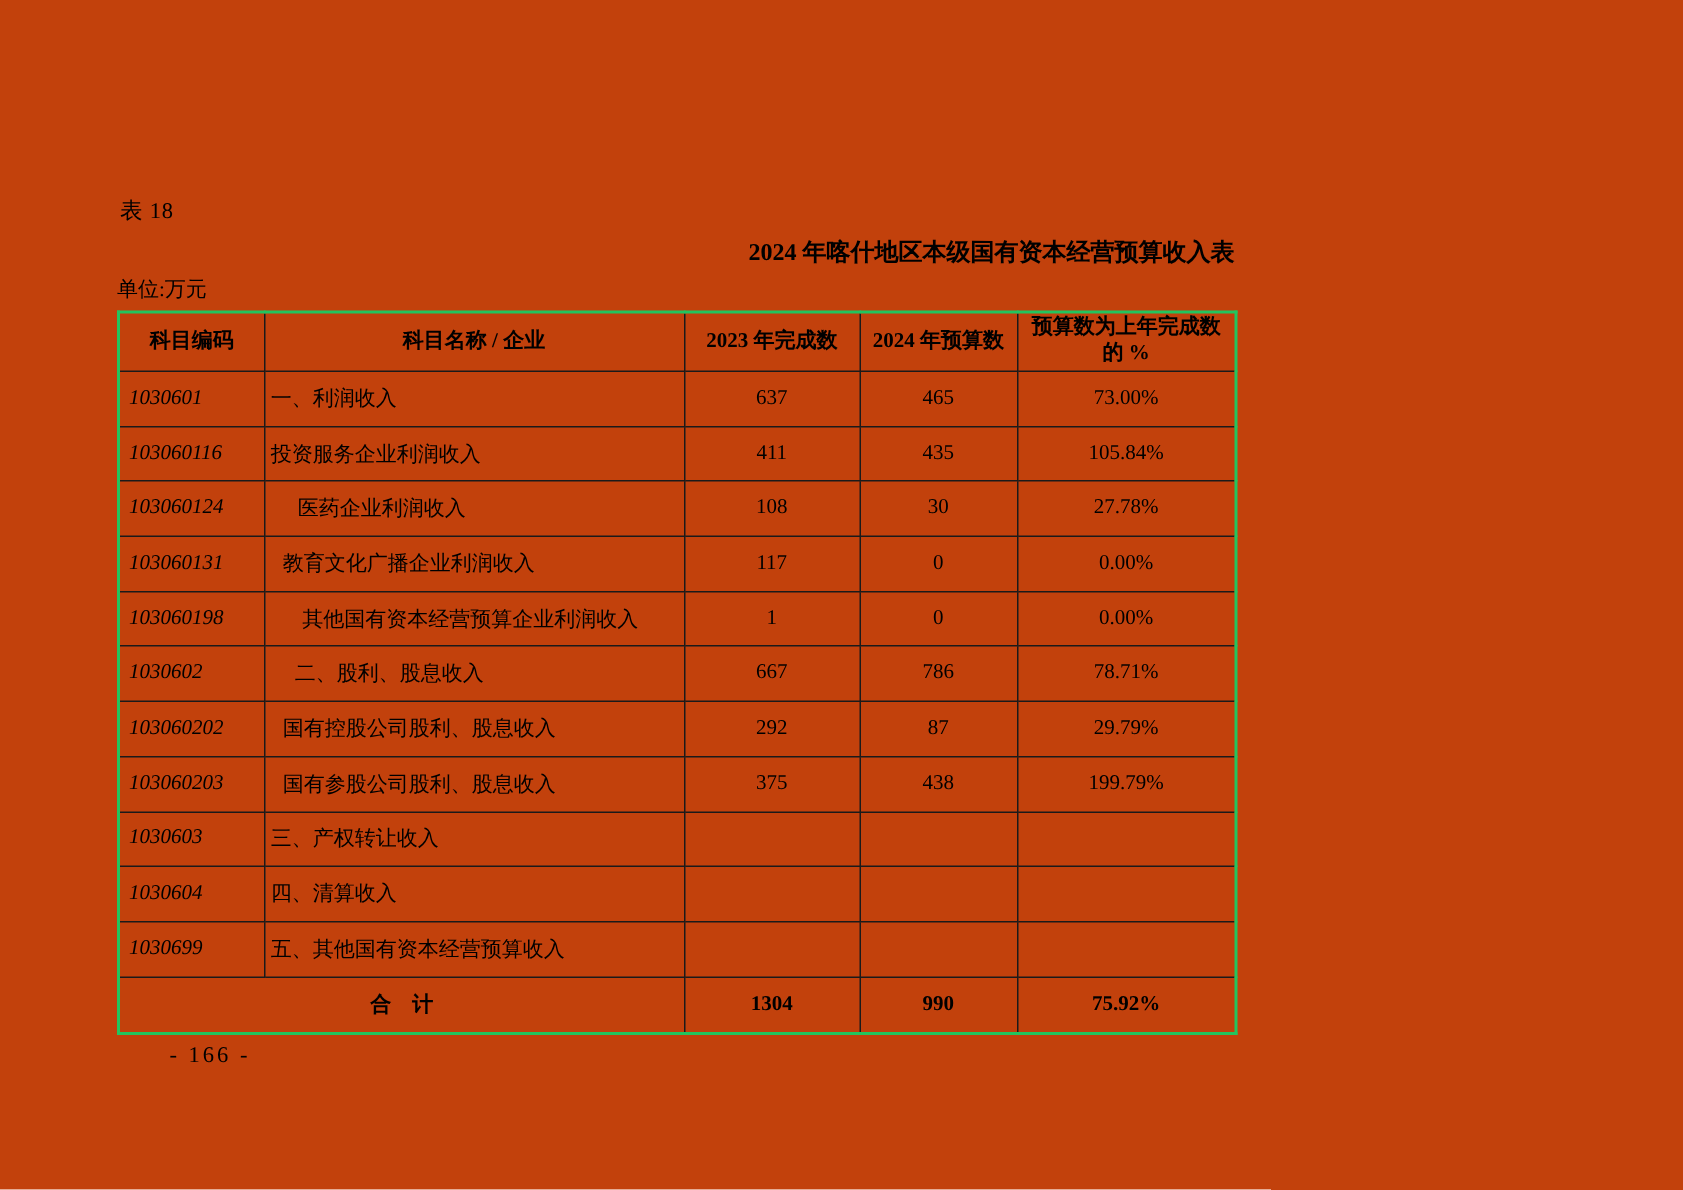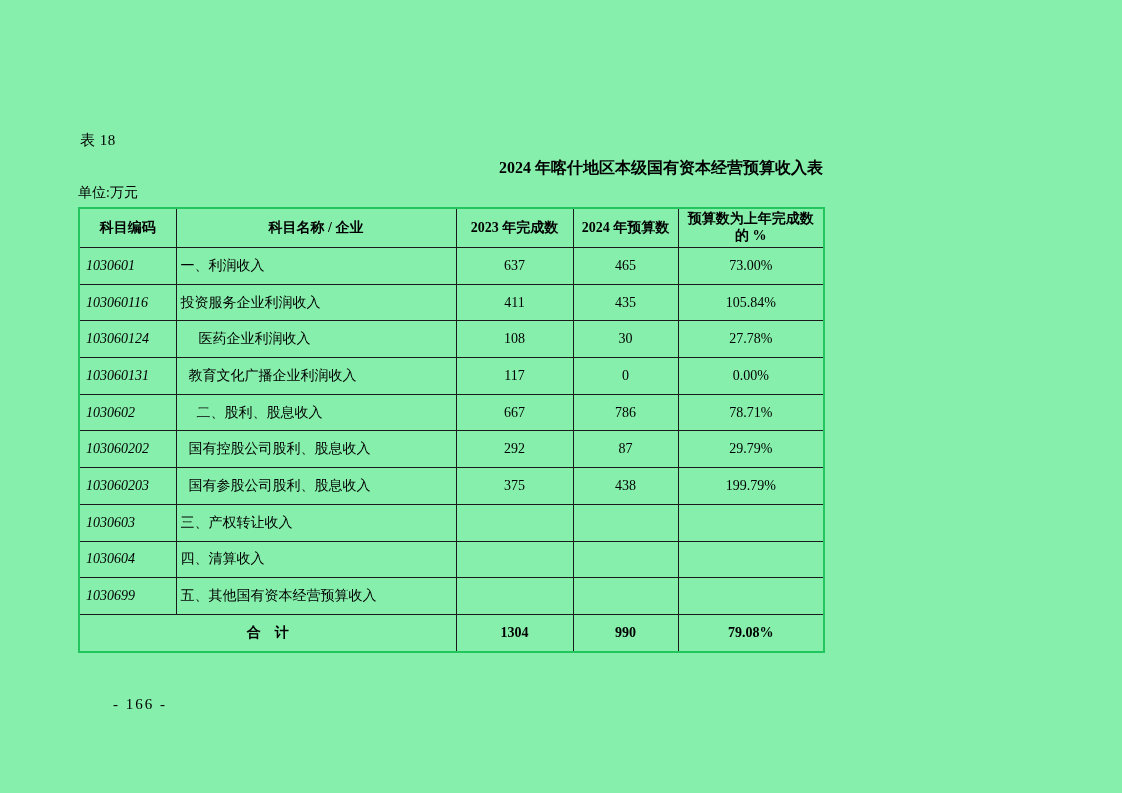--- a/index.html
+++ b/index.html
@@ -8,21 +8,21 @@
     background: #ffffff;
     width: 1122px;
     height: 793px;
     font-family: "Liberation Serif", "DejaVu Serif", serif;
     color: #000000;
   }
   .page {
     position: relative;
     width: 1122px;
     height: 793px;
-    background: #86efac;
+    background: #c2410c;
     overflow: hidden;
   }
   .table-label {
     position: absolute;
     left: 80px;
     top: 131px;
     font-size: 15px;
     letter-spacing: 0.5px;
   }
   .doc-title {
@@ -140,20 +140,27 @@
           <td class="num">27.78%</td>
         </tr>
         <tr>
           <td class="code">103060131</td>
           <td class="name" style="padding-left: 12px;">教育文化广播企业利润收入</td>
           <td class="num">117</td>
           <td class="num">0</td>
           <td class="num">0.00%</td>
         </tr>
         <tr>
+          <td class="code">103060198</td>
+          <td class="name" style="padding-left: 25px;">其他国有资本经营预算企业利润收入</td>
+          <td class="num">1</td>
+          <td class="num">0</td>
+          <td class="num">0.00%</td>
+        </tr>
+        <tr>
           <td class="code">1030602</td>
           <td class="name" style="padding-left: 20px;">二、股利、股息收入</td>
           <td class="num">667</td>
           <td class="num">786</td>
           <td class="num">78.71%</td>
         </tr>
         <tr>
           <td class="code">103060202</td>
           <td class="name" style="padding-left: 12px;">国有控股公司股利、股息收入</td>
           <td class="num">292</td>
@@ -187,20 +194,20 @@
           <td class="num"></td>
           <td class="num"></td>
           <td class="num"></td>
         </tr>
       </tbody>
     <tfoot>
       <tr class="total-row">
         <td colspan="2" class="total-label">合　计</td>
         <td class="num">1304</td>
         <td class="num">990</td>
-        <td class="num">79.08%</td>
+        <td class="num">75.92%</td>
       </tr>
     </tfoot>
   </table>
 
   <div class="page-number">- 166 -</div>
 
 </div>
 
 </body></html>

